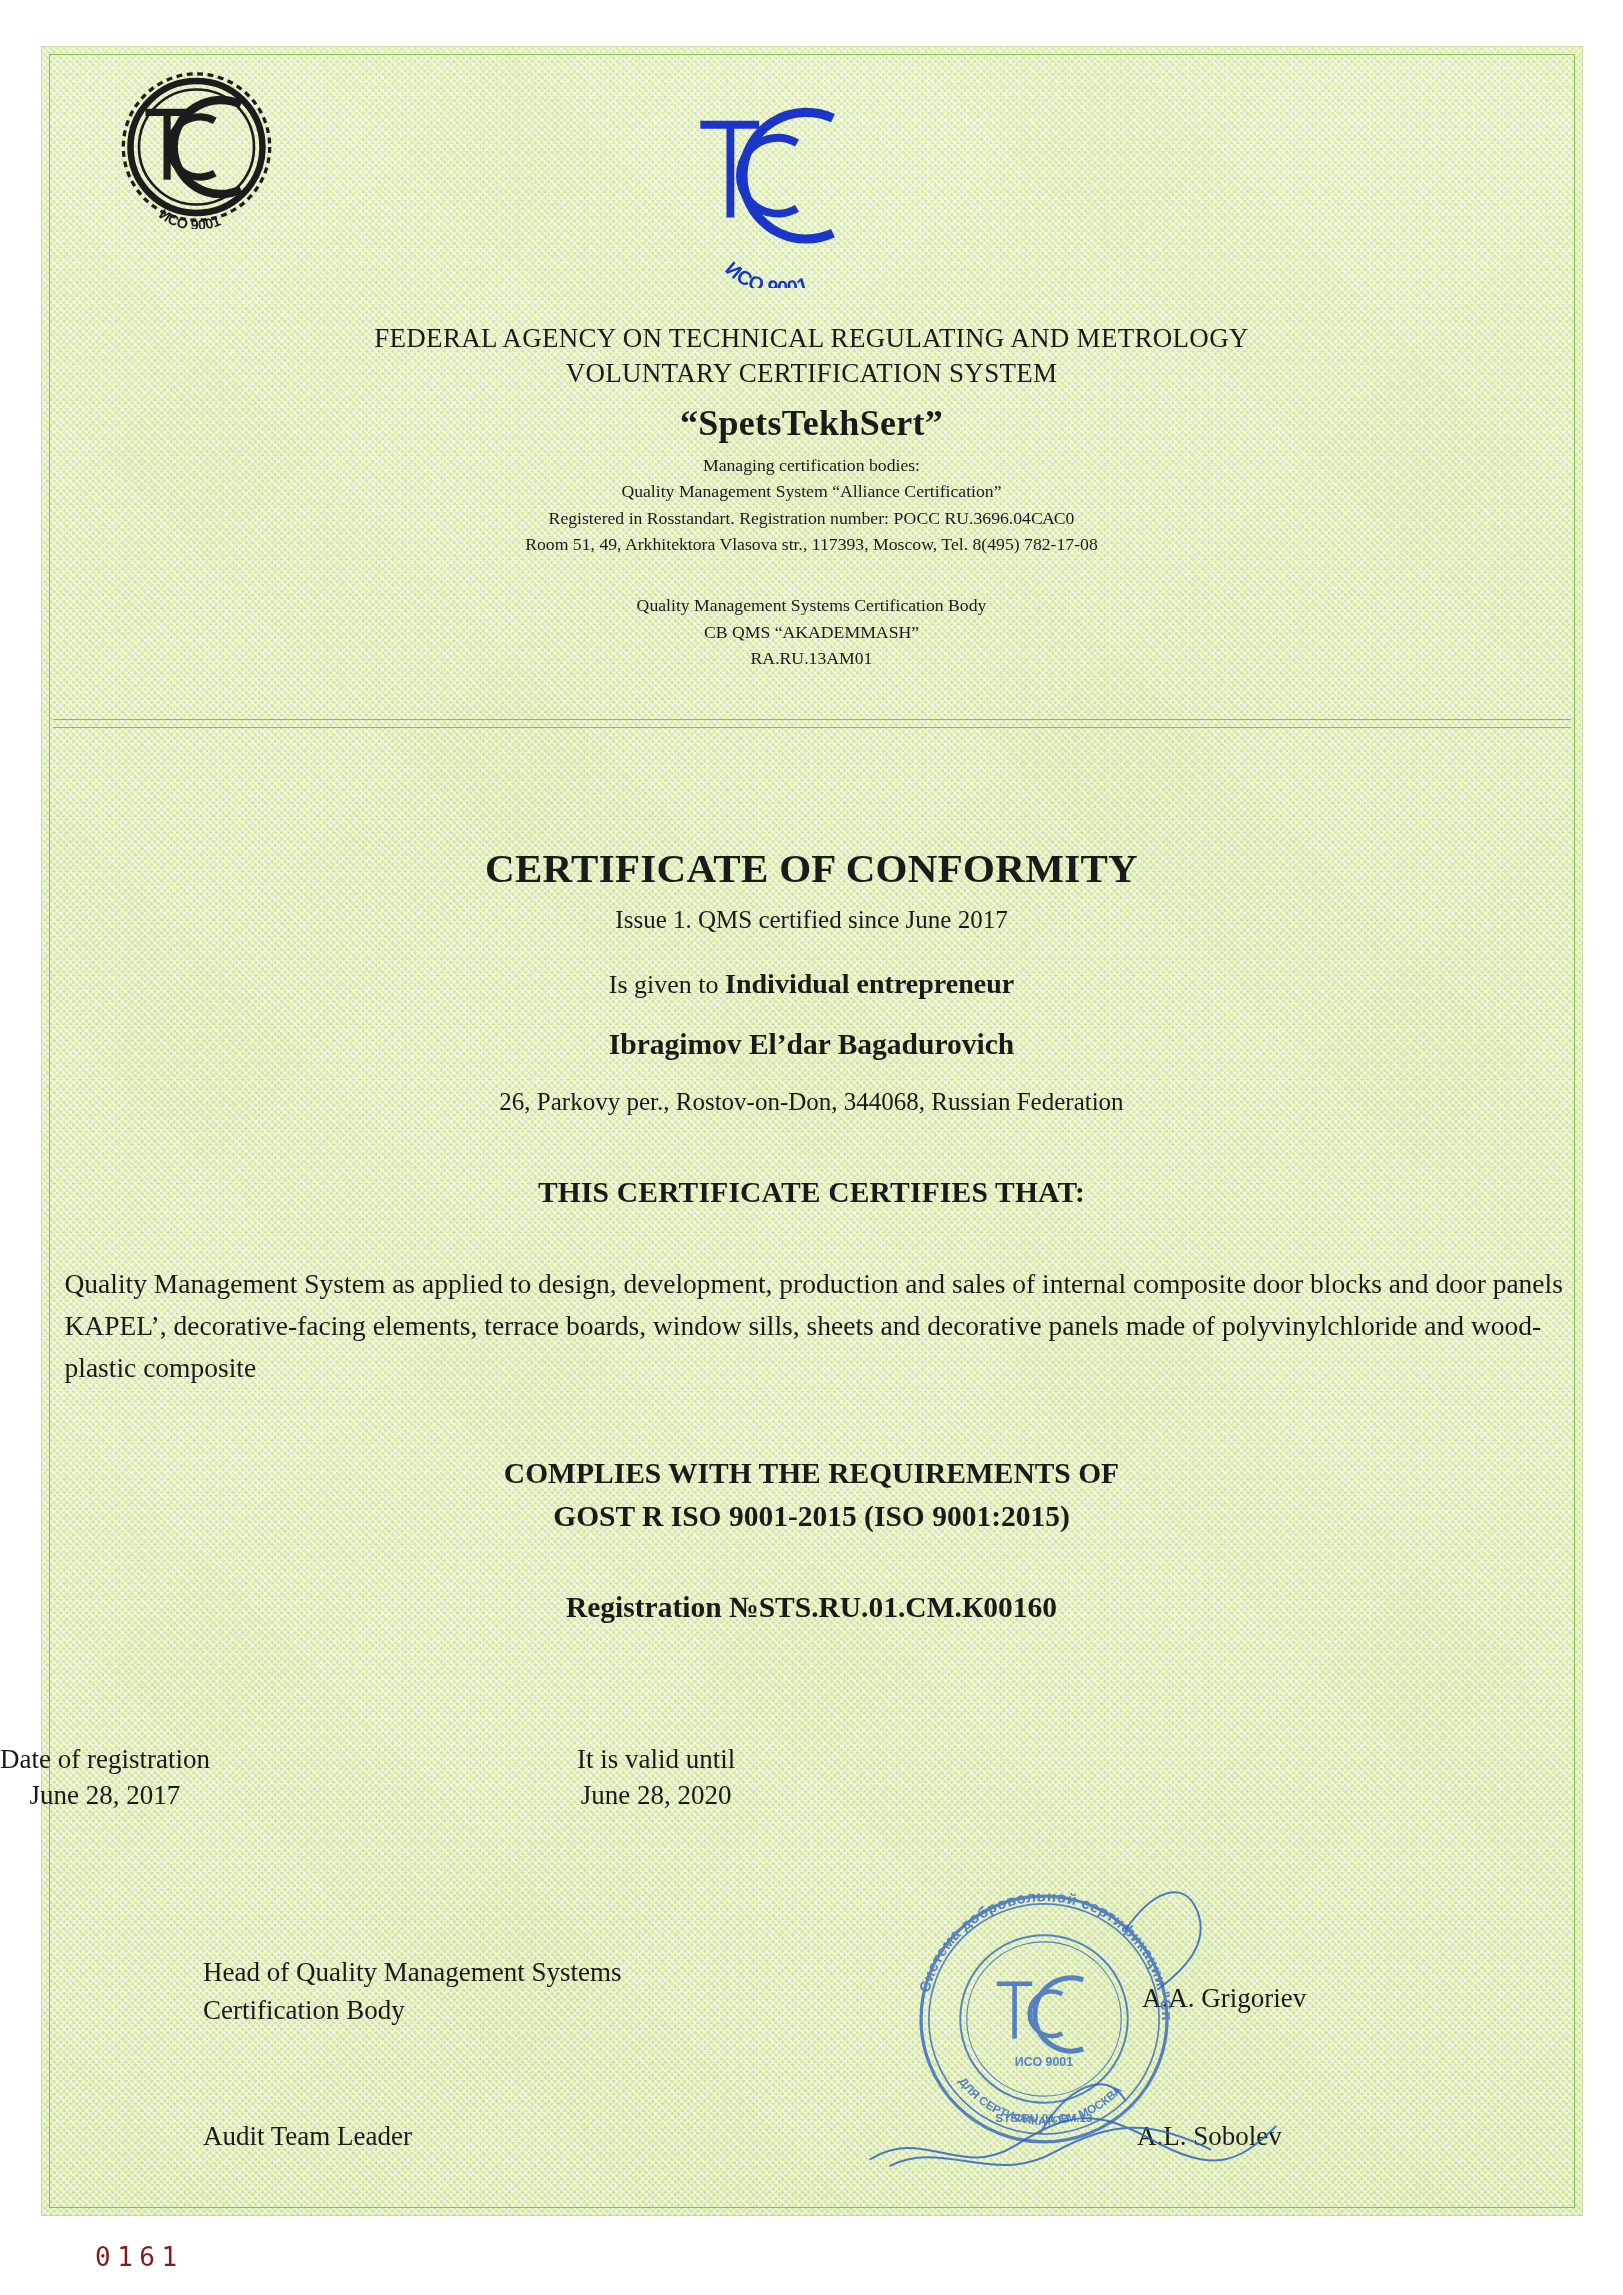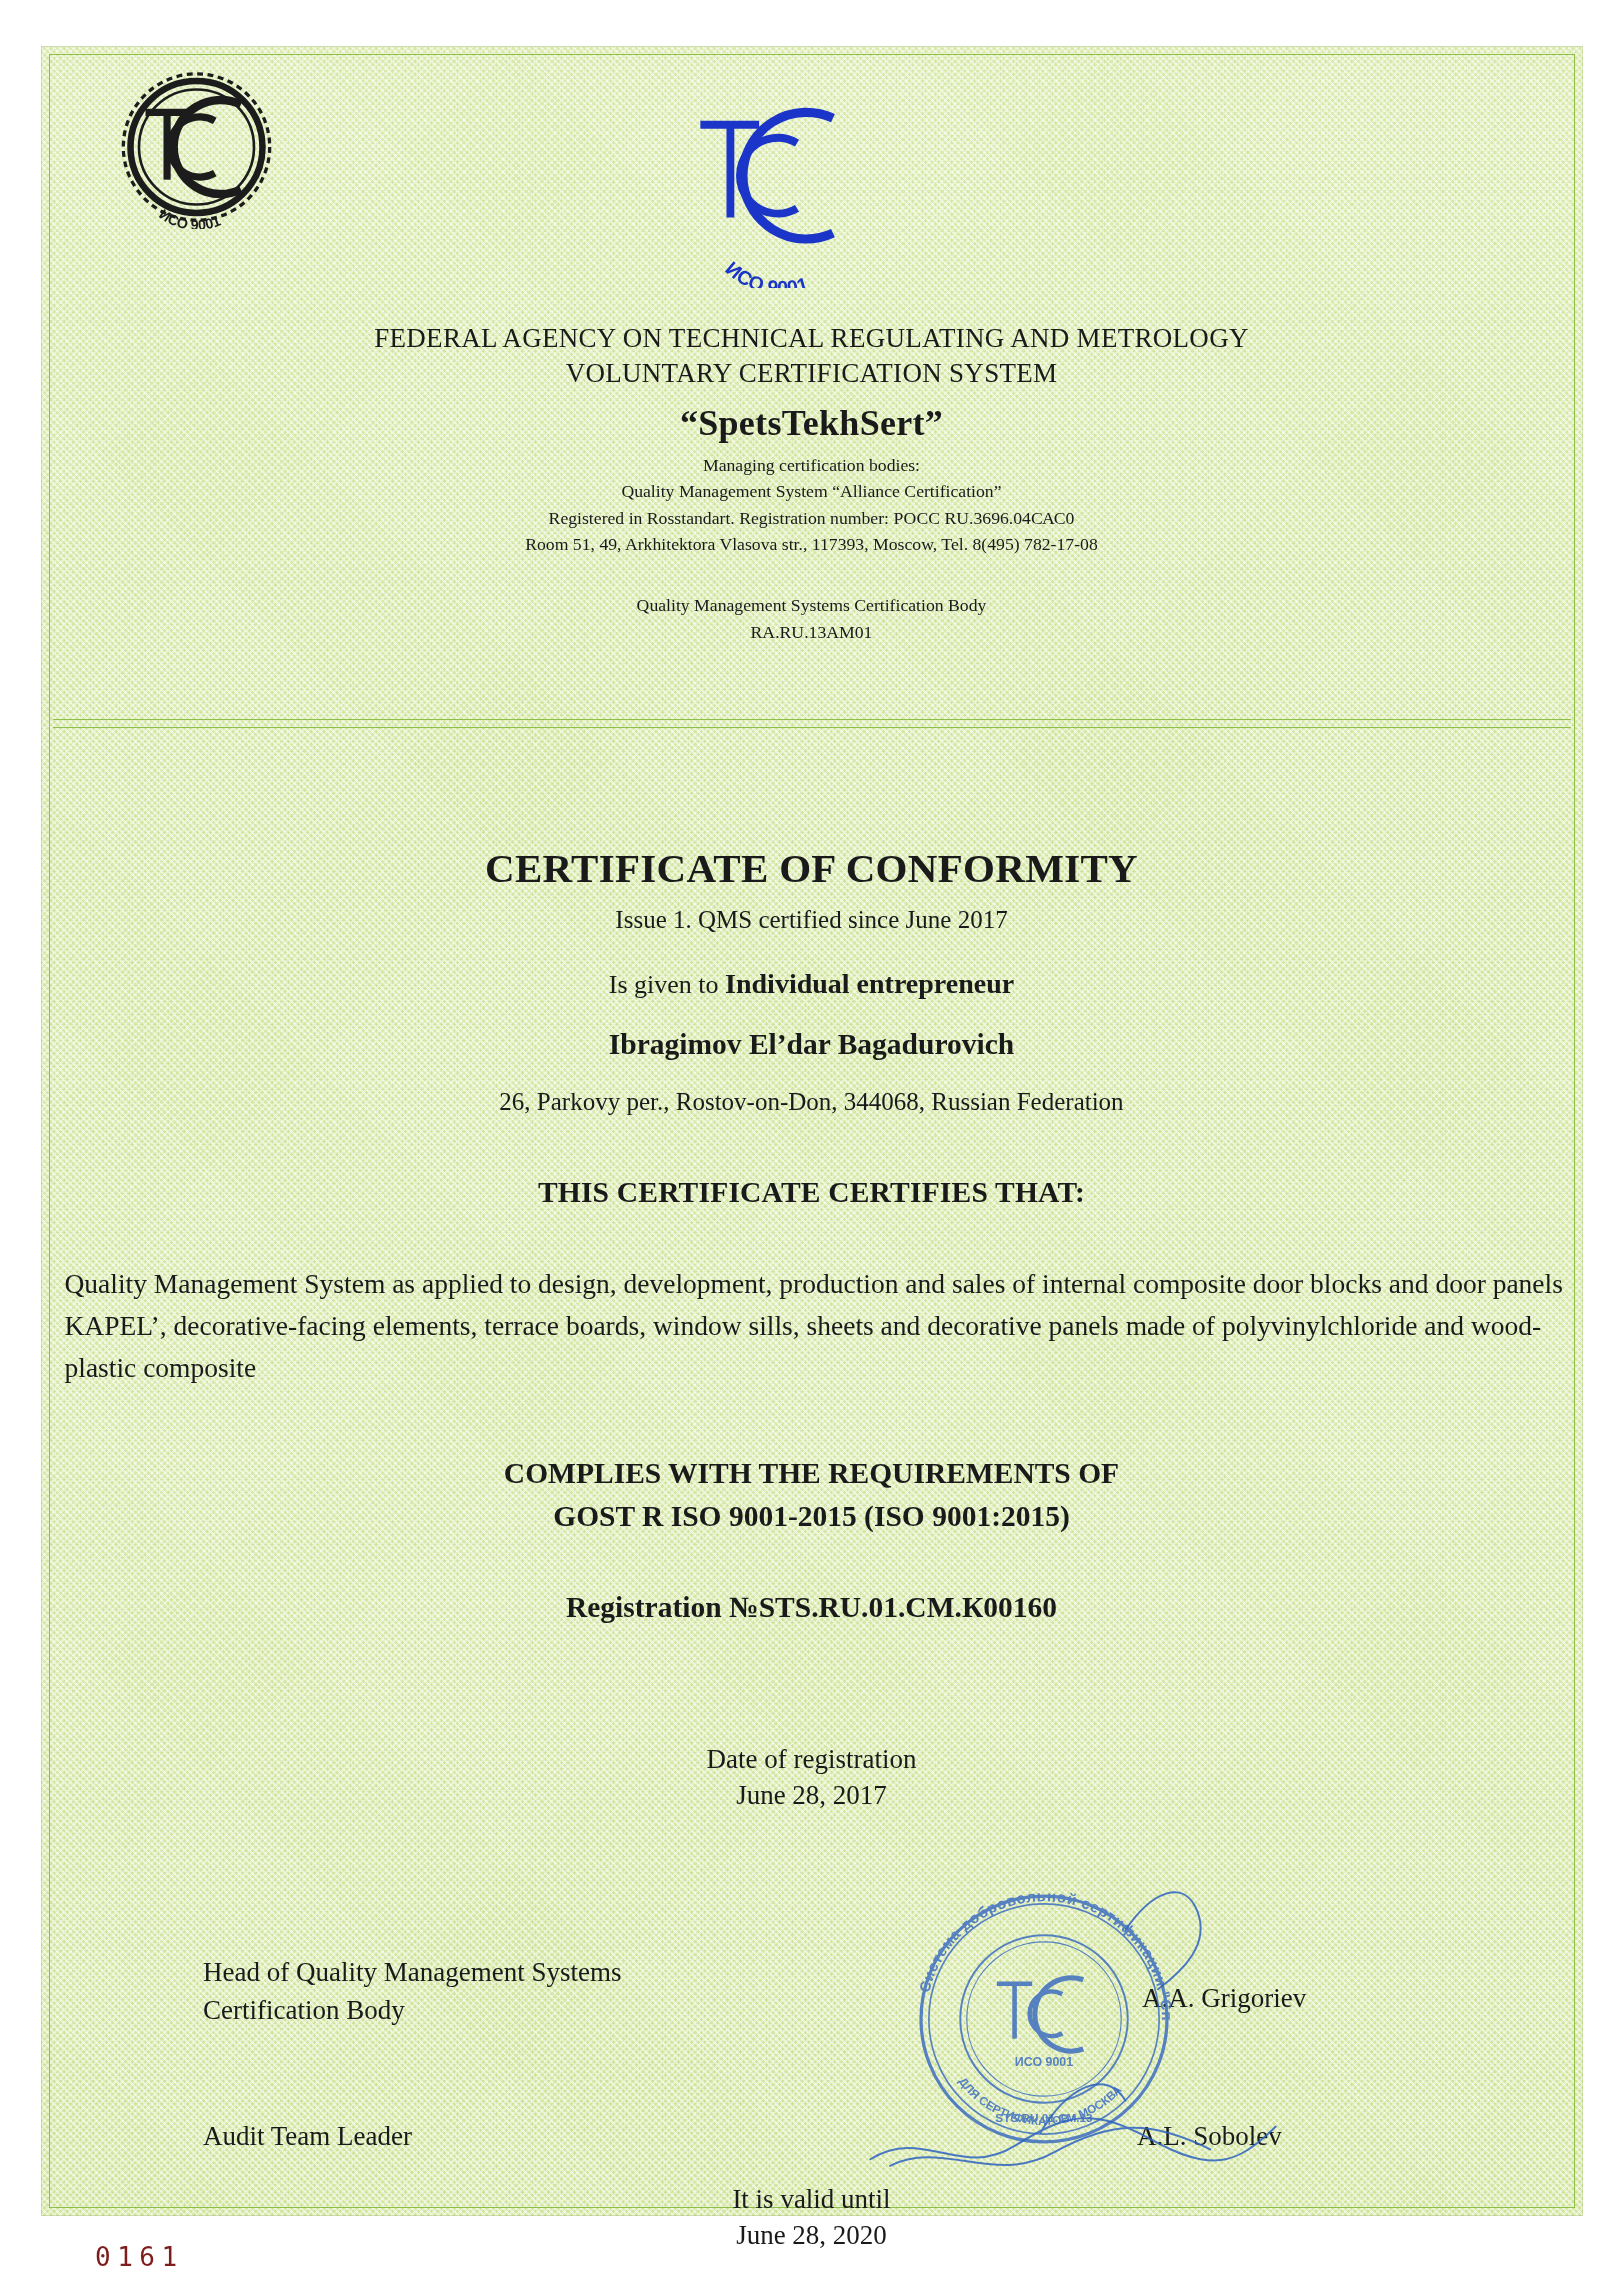--- a/index.html
+++ b/index.html
@@ -170,21 +170,20 @@
     position: absolute;
     left: 0;
     right: 0;
     top: 1741px;
     display: flex;
     justify-content: flex-start;
     gap: 367px;
     text-align: center;
     font-size: 27px;
     line-height: 1.35;
-    flex-direction: column;
   }
 
   
   .sig1 {
     position: absolute;
     left: 203px;
     top: 1954px;
     font-size: 27px;
     line-height: 1.4;
   }
@@ -291,20 +290,21 @@
 
 <div class="header-block">
   <div class="hdr-line1">FEDERAL AGENCY ON TECHNICAL REGULATING AND METROLOGY</div>
   <div class="hdr-line1">VOLUNTARY CERTIFICATION SYSTEM</div>
   <div class="org-name">“SpetsTekhSert”</div>
   <div class="hdr-small">Managing certification bodies:</div>
   <div class="hdr-small" style="margin-top:0">Quality Management System “Alliance Certification”</div>
   <div class="hdr-small" style="margin-top:0">Registered in Rosstandart. Registration number: РОСС RU.3696.04САС0</div>
   <div class="hdr-small" style="margin-top:0">Room 51, 49, Arkhitektora Vlasova str., 117393, Moscow, Tel. 8(495) 782-17-08</div>
   <div class="hdr-small2">Quality Management Systems Certification Body</div>
+  <div class="hdr-small" style="margin-top:0">CB QMS “AKADEMMASH”</div>
   <div class="hdr-small" style="margin-top:0">RA.RU.13AM01</div>
 </div>
 
 <div class="body-block">
   <div class="cert-title">CERTIFICATE OF CONFORMITY</div>
   <div class="issue-line">Issue 1. QMS certified since June 2017</div>
   <div class="given-to">
     <span>Is given to </span><b>Individual entrepreneur</b>
   </div>
   <div class="recipient">Ibragimov El’dar Bagadurovich</div>

